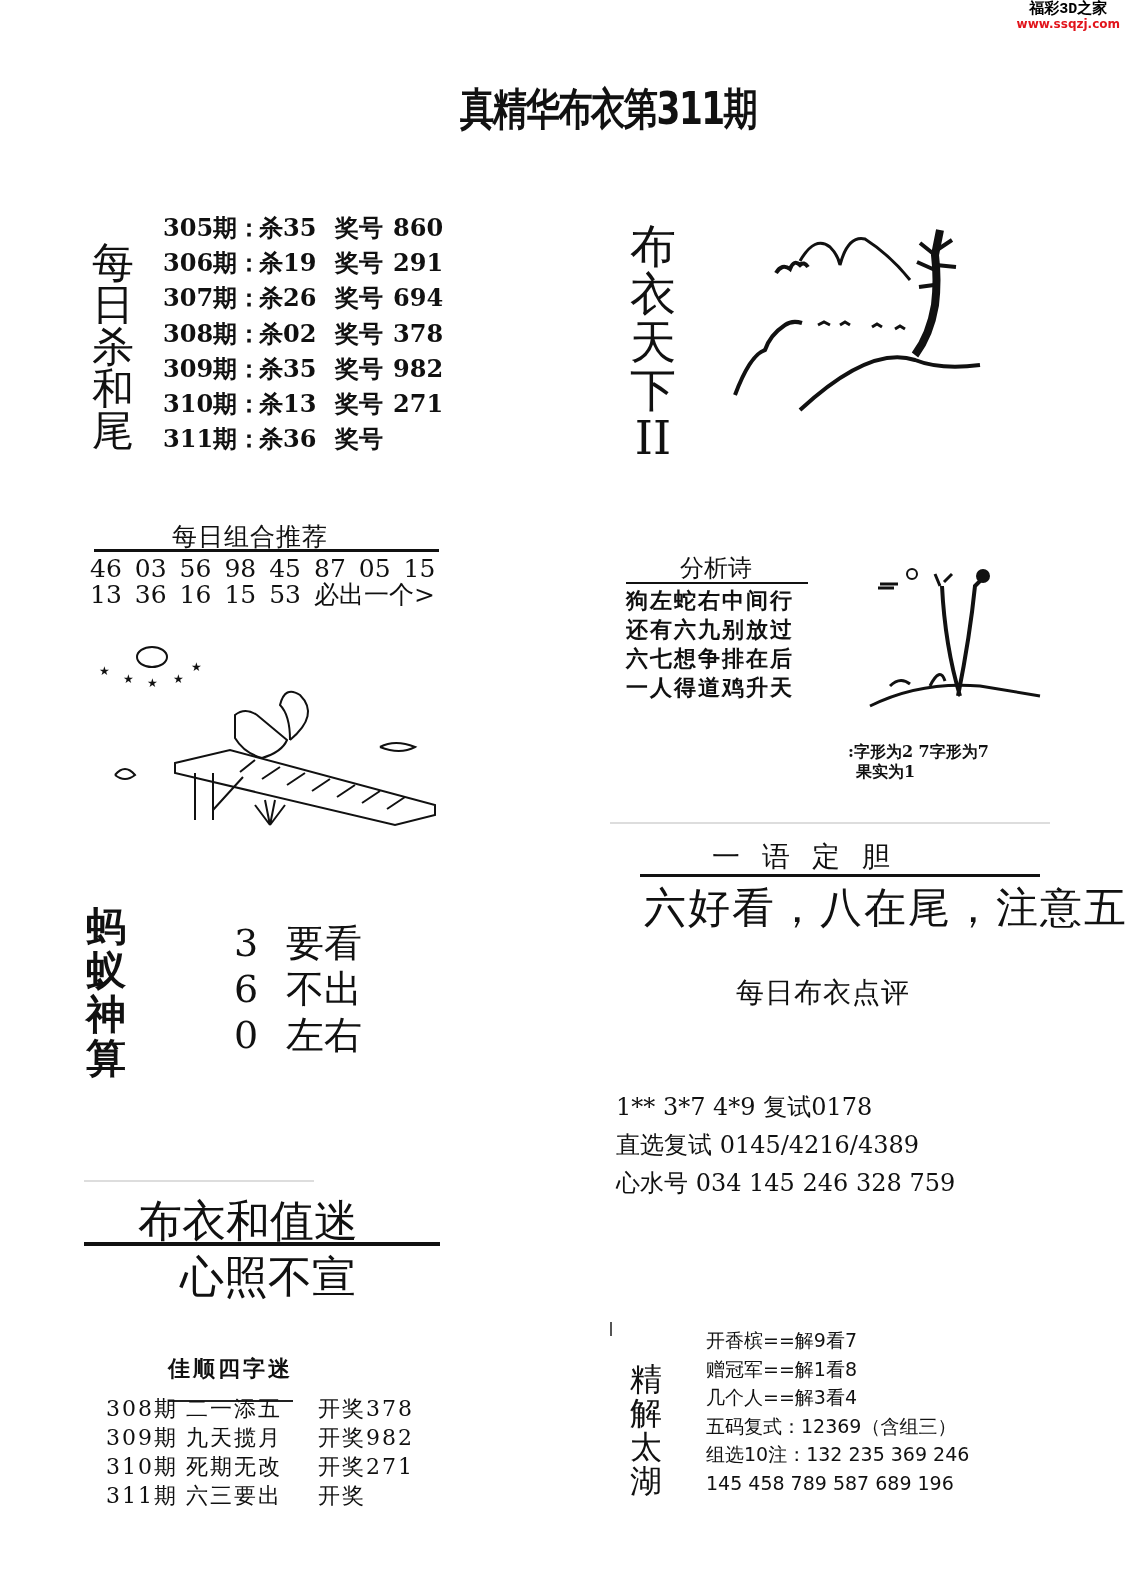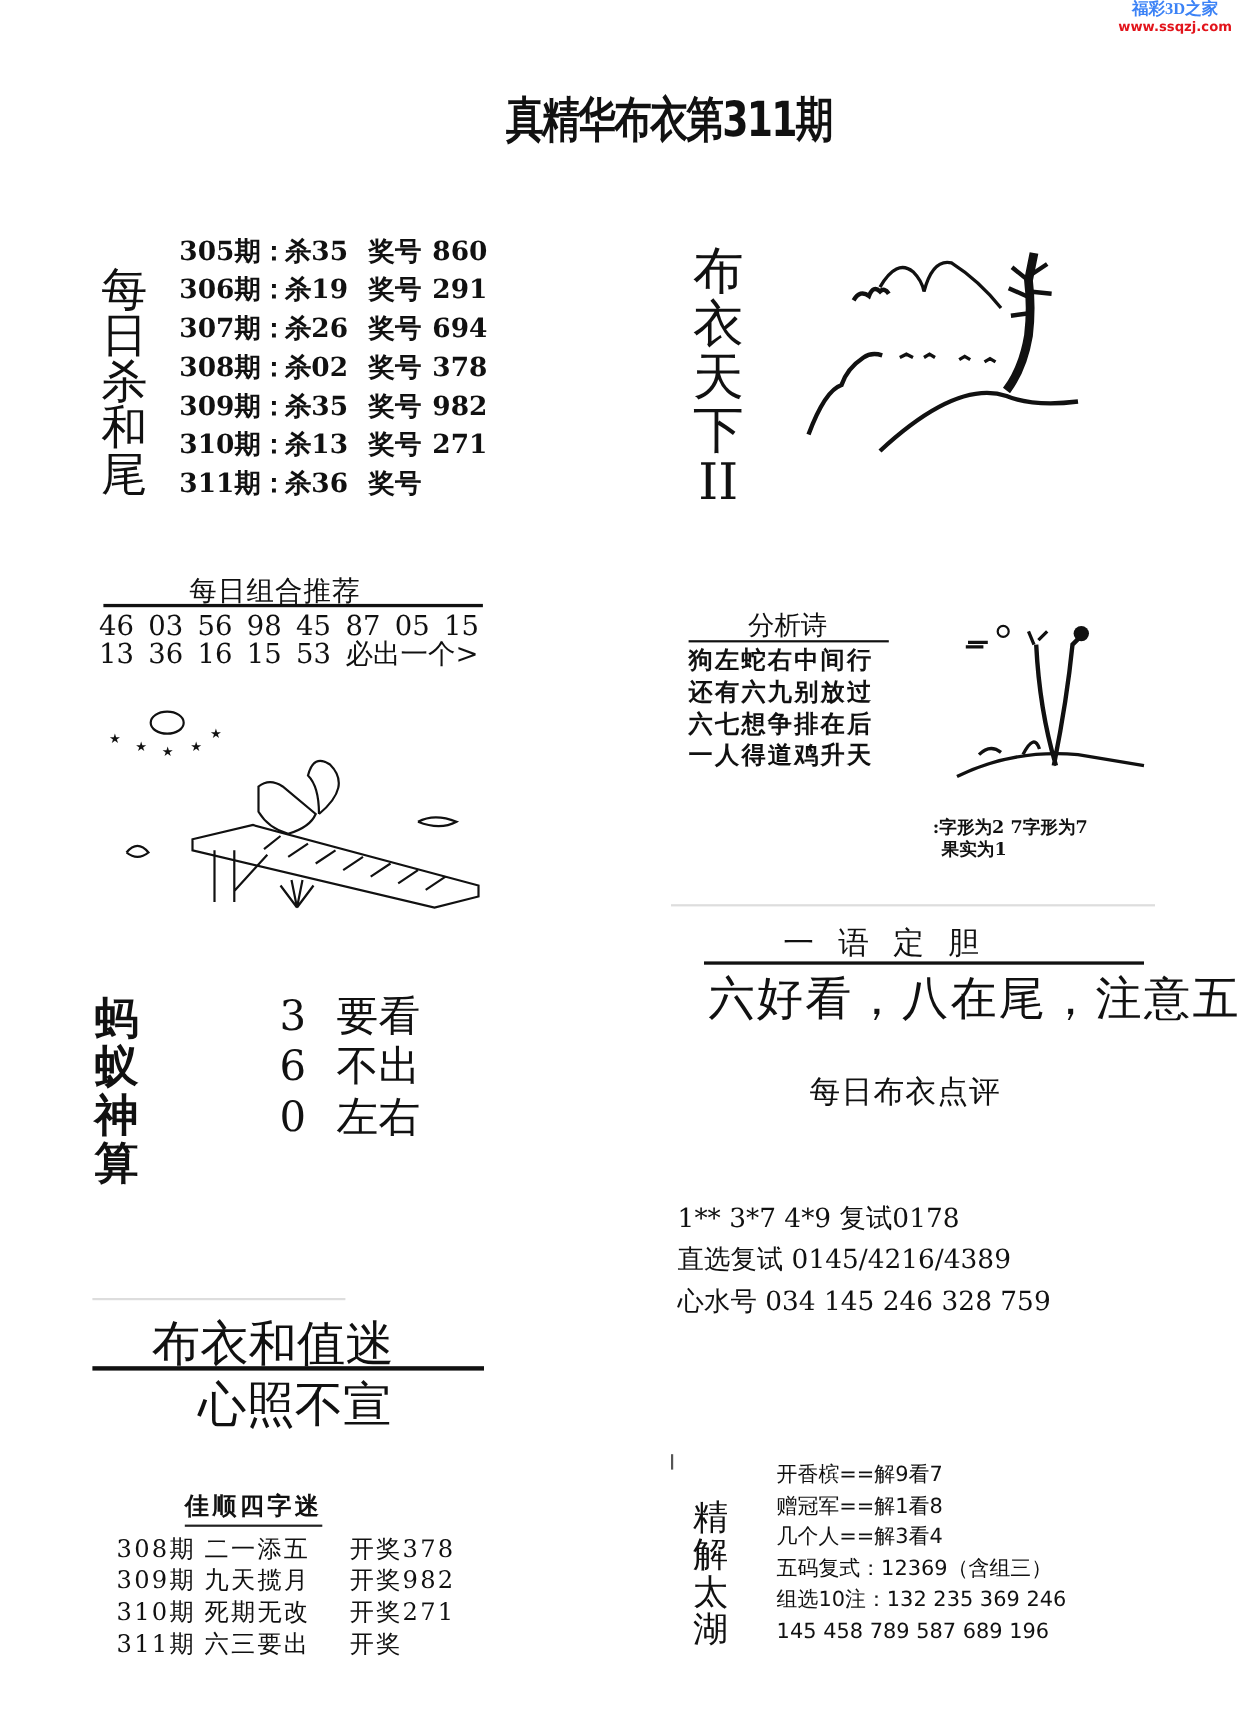--- a/index.html
+++ b/index.html
@@ -1,47 +1,47 @@
 <!DOCTYPE html>
 <html><head>
 <meta charset="utf-8">
 <style>
   html, body { margin: 0; padding: 0; background: #ffffff; }
   body { width: 1128px; height: 1574px; position: relative; overflow: hidden; color: #111; font-family: "DejaVu Serif", serif; }
   .abs { position: absolute; }
   .wm { right: 8px; top: 2px; text-align: center; line-height: 1.05; }
-  .wm-title { color: #3b82f6; font-family: Liberation Serif, serif; font-weight: bold; font-size: 15px; }
+  .wm-title { color: #000000; font-family: Liberation Mono, monospace; font-weight: bold; font-size: 15px; }
   .wm-url { color: #e2141b; font-family: "DejaVu Sans", sans-serif; font-weight: bold; font-size: 12px; }
   .main-title { left: 460px; top: 80px; font-family: "DejaVu Sans", sans-serif; font-weight: bold; font-size: 44px; letter-spacing: -2px; transform: scaleX(0.78); transform-origin: left top; white-space: nowrap; }
   .vert { font-family: "DejaVu Serif", serif; display: flex; flex-direction: column; align-items: center; line-height: 1; }
   .vert span { display: block; }
   .kill-rows { left: 163px; top: 210px; font-weight: bold; font-size: 24px; line-height: 35.2px; }
   .kill-row { white-space: nowrap; }
   .kill-row span { display: inline-block; }
   .k-issue { width: 96px; }
   .k-kill { width: 76px; }
   .k-prize { width: 58px; }
   .combo-title { left: 172px; top: 520px; font-size: 25px; letter-spacing: 1px; }
   .rule { background: #111; height: 3px; }
   .combo-grid { left: 90px; top: 556px; font-size: 25px; line-height: 26px; }
   .combo-row { white-space: nowrap; }
   .combo-row span { display: inline-block; width: 44.8px; }
   .combo-row span.wide { width: auto; }
-  .ant-nums { left: 234px; top: 900px; font-size: 38px; line-height: 46px; margin-left: 20px; }
+  .ant-nums { left: 234px; top: 920px; font-size: 38px; line-height: 46px; }
   .ant-row span { display: inline-block; }
   .ant-row .n { width: 52px; }
   .big-line { font-size: 44px; white-space: nowrap; }
   .poem-title { left: 680px; top: 552px; font-weight: normal; font-size: 24px; }
   .poem { left: 626px; top: 586px; font-weight: bold; font-size: 22px; line-height: 29px; letter-spacing: 2px; }
   .small-cap { font-weight: bold; font-size: 16px; white-space: nowrap; }
   .yiyu-title { left: 712px; top: 838px; font-size: 28px; letter-spacing: 22px; white-space: nowrap; }
   .yiyu-body { left: 644px; top: 880px; font-size: 42px; white-space: nowrap; letter-spacing: 2px; }
   .review-title { left: 736px; top: 974px; font-size: 28px; letter-spacing: 1px; }
   .review { left: 616px; top: 1088px; font-size: 24px; line-height: 38px; white-space: nowrap; }
-  .riddle-title { left: 168px; top: 1354px; font-size: 22px; font-weight: bold; letter-spacing: 3px; border-bottom: 2px solid #222; padding-bottom: 2px; }
+  .riddle-title { left: 168px; top: 1354px; font-size: 22px; font-weight: bold; letter-spacing: 3px; border-bottom: 2px solid #222; padding-bottom: 16px; }
   .riddle { left: 106px; top: 1394px; font-size: 22px; line-height: 29px; white-space: nowrap; letter-spacing: 2px; }
   .riddle-row span { display: inline-block; }
   .r-issue { width: 80px; }
   .r-phrase { width: 132px; }
   .taihu { left: 706px; top: 1326px; font-family: "DejaVu Sans", sans-serif; font-size: 19px; line-height: 28.6px; white-space: nowrap; }
   .faint-line { background: #ddd; height: 2px; }
   svg { display: block; }
 </style>
 </head>
 <body>

